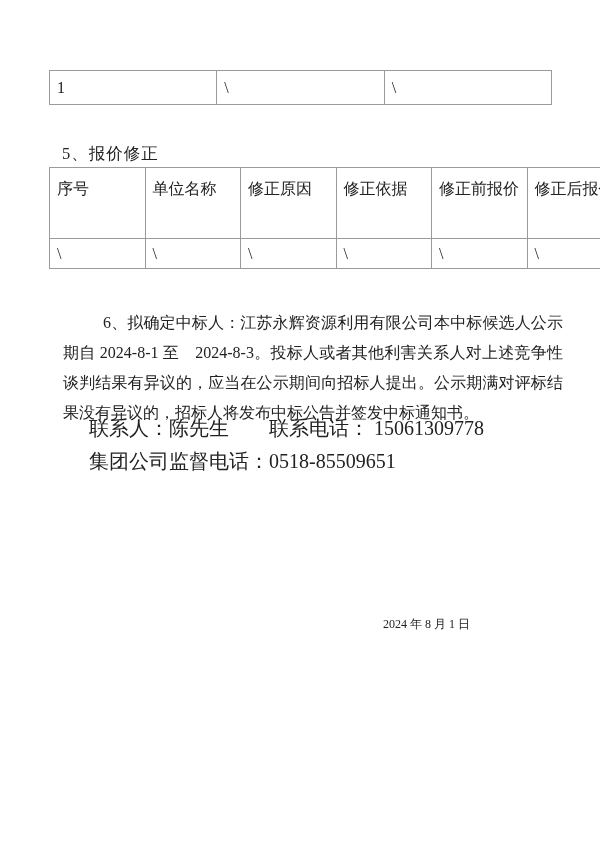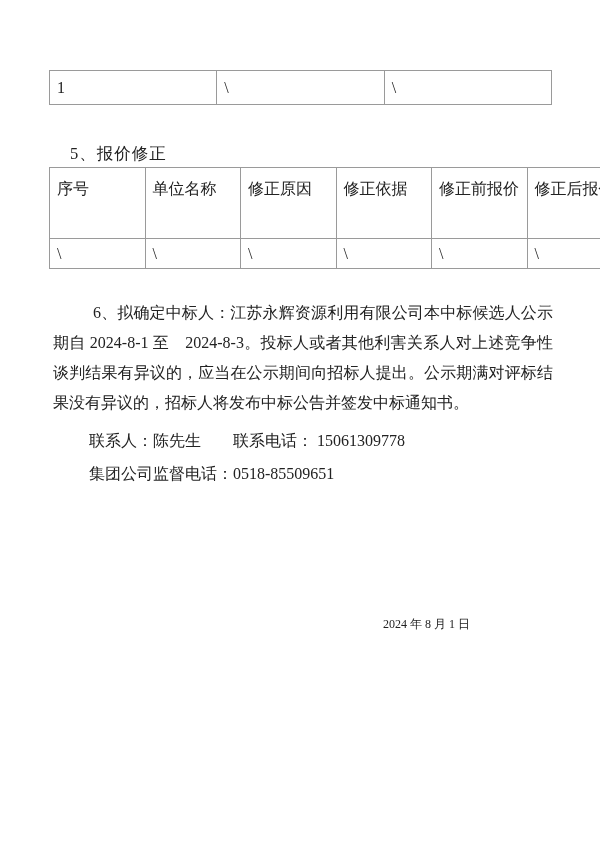--- a/index.html
+++ b/index.html
@@ -40,21 +40,21 @@
   .tbl-top td {
     height: 33px;
     padding: 0 4px 0 7px;
     vertical-align: middle;
     text-align: left;
   }
 
   
   .sec5-heading {
     position: absolute;
-    left: 70px;
+    left: 62px;
     top: 143px;
     font-size: 16.5px;
     letter-spacing: 1px;
     white-space: nowrap;
   }
 
   
   .tbl-corr {
     left: 49px;
     top: 167px;
@@ -75,34 +75,34 @@
     vertical-align: middle;
     text-align: left;
   }
 
   
   .award-paragraph {
     position: absolute;
     left: 49px;
     top: 294px;
     width: 500px;
-    margin: 4px;
+    margin: 14px;
     font-size: 16px;
     line-height: 30px;
     text-align: justify;
     text-justify: inter-ideograph;
     text-indent: 40px;
   }
 
   
   .contacts {
     position: absolute;
     left: 89px;
-    top: 424px;
-    font-size: 16px;
+    top: 412px;
+    font-size: 20px;
     line-height: 33px;
   }
   .contact-line {
     white-space: nowrap;
   }
 
   
   .sig-company {
     position: absolute;
     left: 353px;

